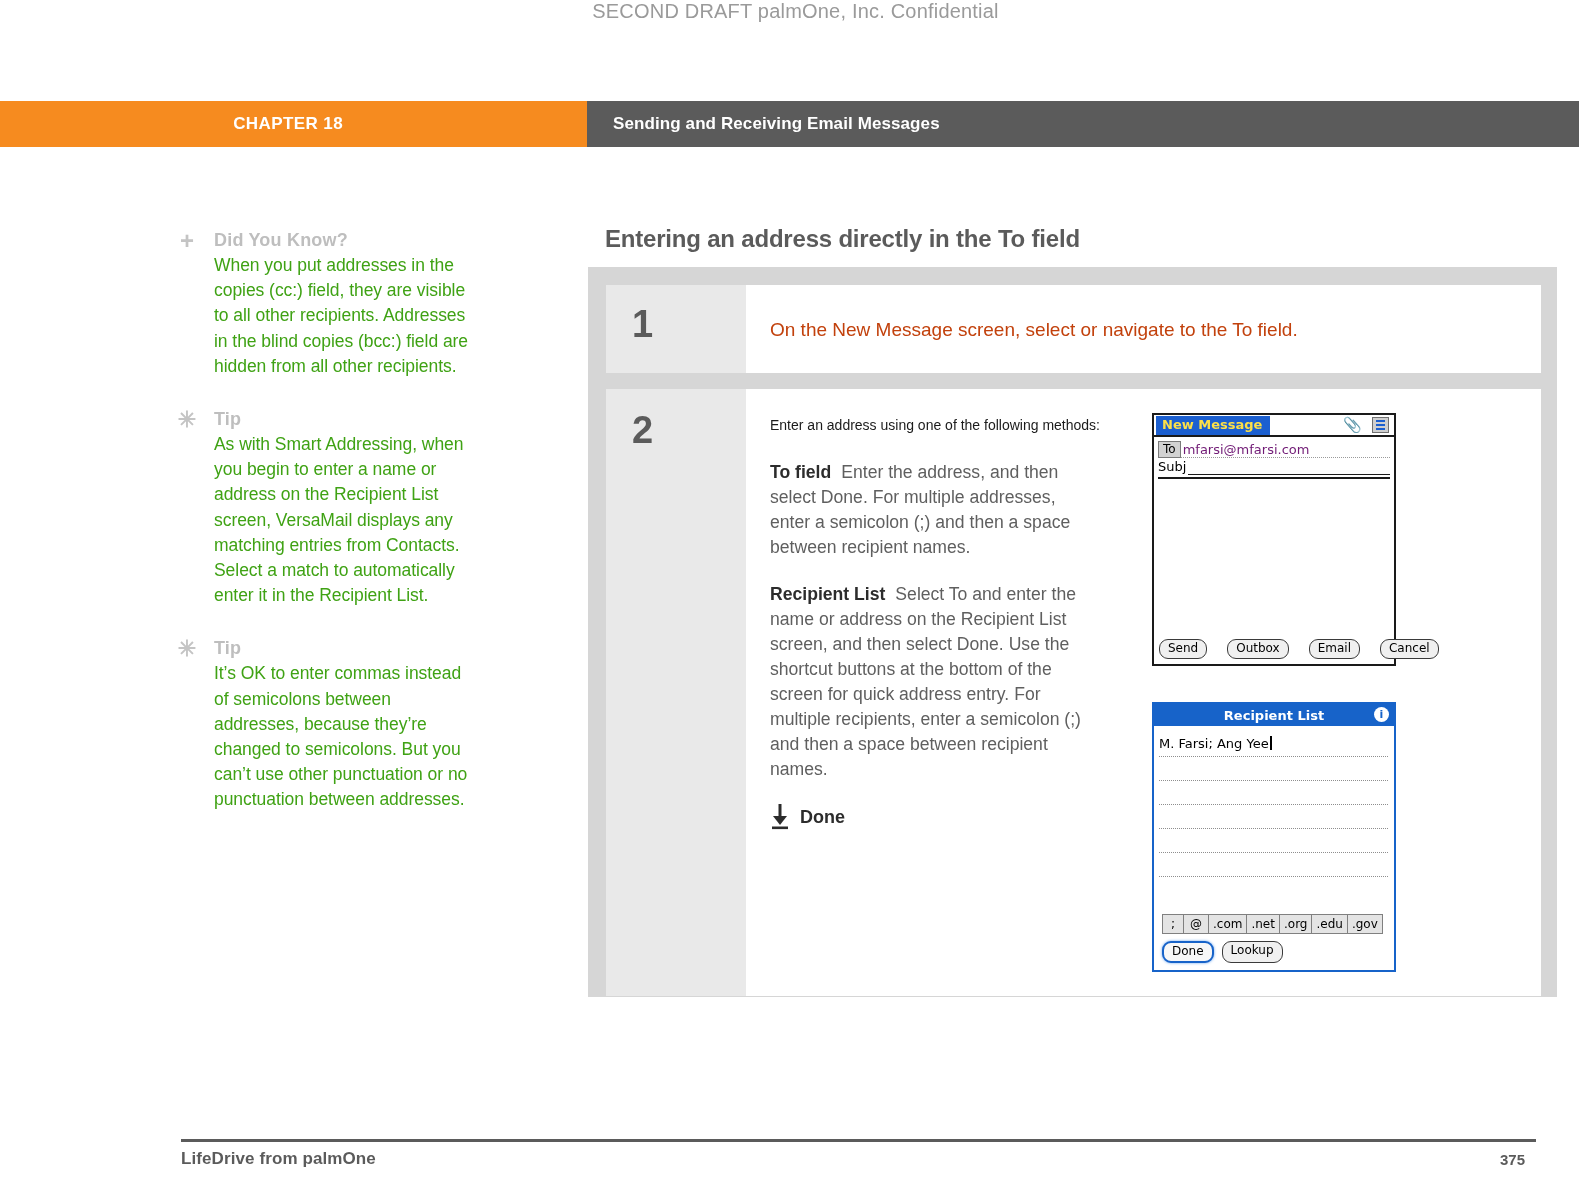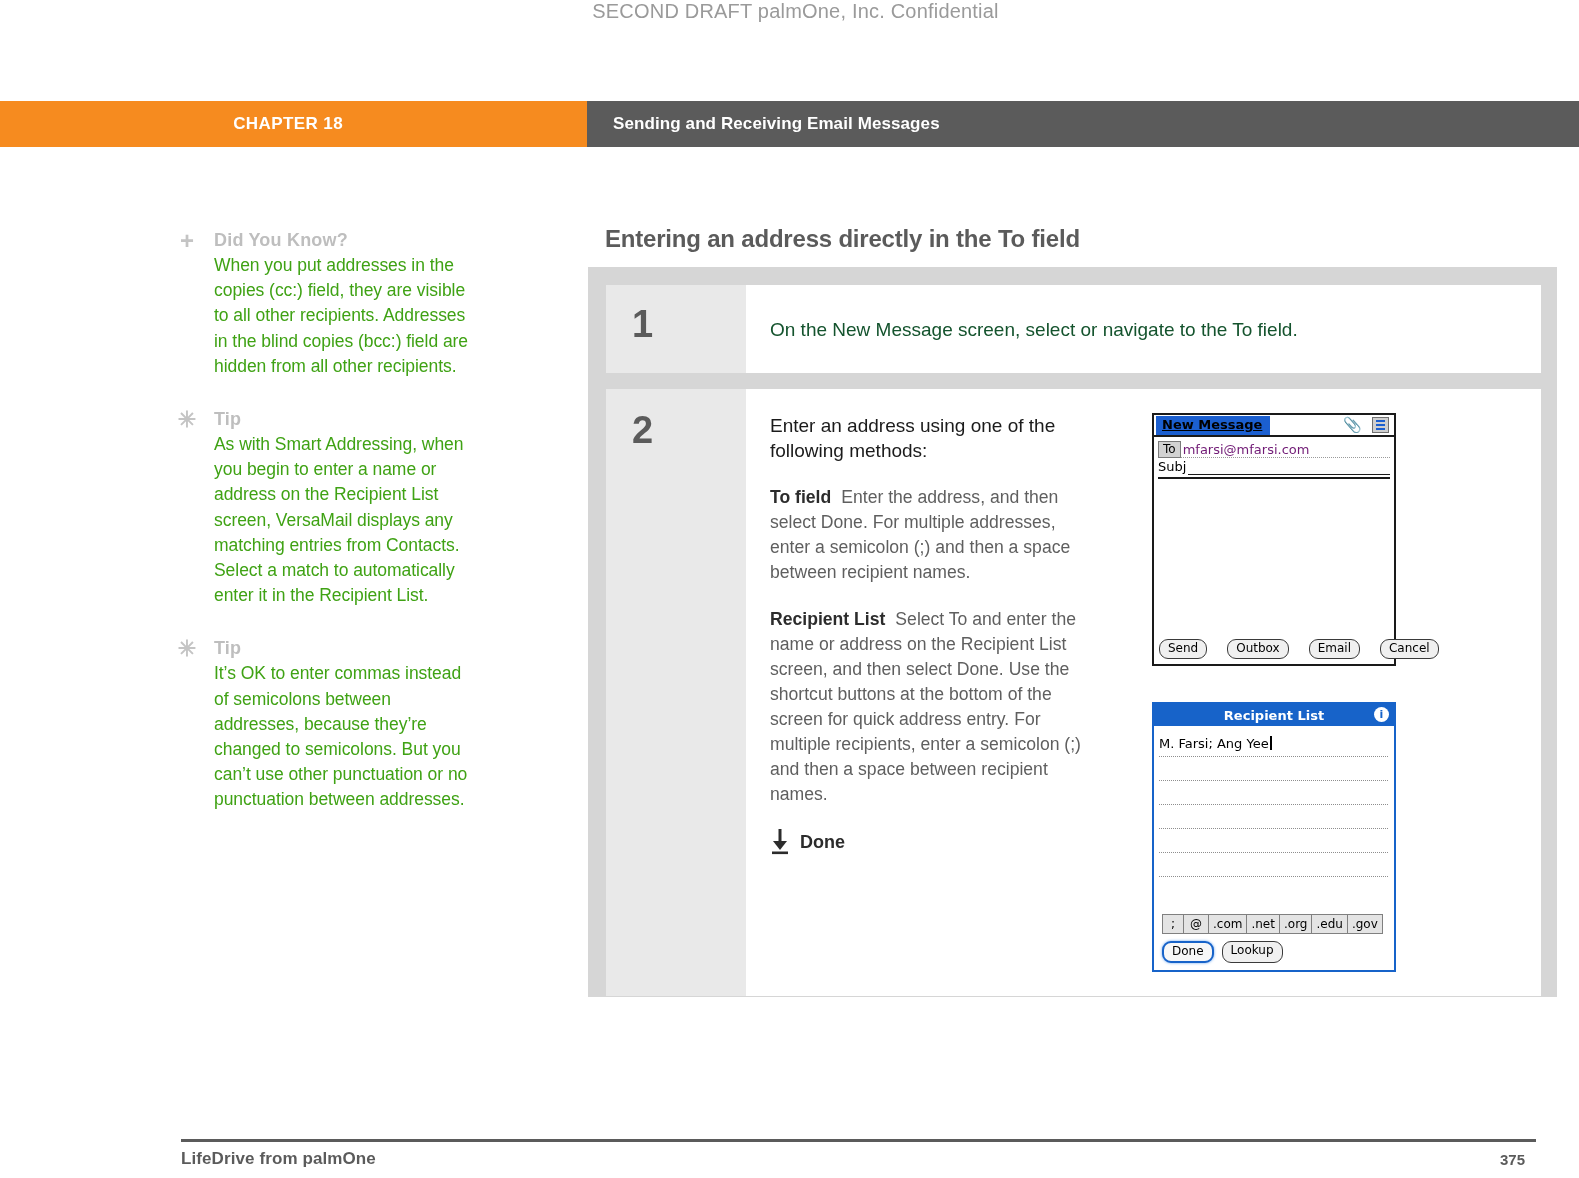--- a/index.html
+++ b/index.html
@@ -78,31 +78,31 @@
   .step-row:last-child { margin-bottom: 0; }
   .step-num {
     width: 140px; flex: 0 0 140px;
     background: #E9E9E9;
     font-size: 38px; font-weight: bold; color: #5B5B5B;
     padding: 14px 0 0 26px;
     line-height: 42px;
   }
   .step-body { flex: 1; padding: 26px 24px 22px 24px; }
   .step-one .step-body {
-    font-size: 19px; color: #14532d; padding-top: 34px; padding-bottom: 34px;
+    font-size: 19px; color: #c2410c; padding-top: 34px; padding-bottom: 34px;
   }
   .step-one { height: 88px; }
   .step-one .step-num { padding-top: 18px; }
 
   .step-two { min-height: 600px; }
   .step-two .step-body { display: flex; gap: 24px; padding: 24px 20px 24px 24px; }
   .step-two .step-num { padding-top: 20px; }
 
   .s2-text { width: 330px; flex: 0 0 330px; }
-  .s2-lead { font-size: 19px; color: #1b1b1b; line-height: 25px; margin-bottom: 22px; }
+  .s2-lead { font-size: 14px; color: #1b1b1b; line-height: 25px; margin-bottom: 22px; }
   .s2-para { font-size: 17.6px; color: #5f5f5f; line-height: 25px; margin-bottom: 22px; }
   .s2-para b { color: #2c2c2c; font-weight: bold; }
   .s2-para .gap { display: inline-block; width: 10px; }
   .s2-done { display: flex; align-items: center; gap: 10px; margin-top: 8px; }
   .s2-done-label { font-size: 18px; font-weight: bold; color: #2c2c2c; }
   .arrow-down { width: 20px; height: 26px; display: block; }
 
   .s2-figs { flex: 1; display: flex; flex-direction: column; gap: 36px; align-items: flex-start; padding-left: 28px; }
 
   
@@ -111,25 +111,24 @@
     border: 2px solid #1a1a1a;
     font-family: "DejaVu Sans", sans-serif;
     position: relative;
   }
   .pda-title {
     height: 22px; display: flex; align-items: center;
     border-bottom: 2px solid #1a1a1a;
     background: #ffffff; position: relative;
   }
   .pda-title-text {
-    background: #1b5fd0; color: #000000;
+    background: #1b5fd0; color: #fde047;
     font-size: 13px; font-weight: bold;
     padding: 1px 8px 2px 6px; margin-left: 2px;
     line-height: 16px;
-    text-decoration: underline;
   }
   .title-icons { position: absolute; right: 5px; top: 2px; display: flex; gap: 10px; align-items: center; }
   .clip-icon { color: #d03030; font-size: 15px; line-height: 16px; }
   .menu-icon {
     width: 17px; height: 16px; border: 1px solid #707070; background: #cfcfcf;
     display: flex; flex-direction: column; justify-content: center; gap: 2px; padding: 0 3px;
   }
   .menu-icon i { display: block; height: 2px; background: #1b5fd0; }
 
   .nm-body { padding: 4px 4px 0 4px; height: 198px; position: relative; }

